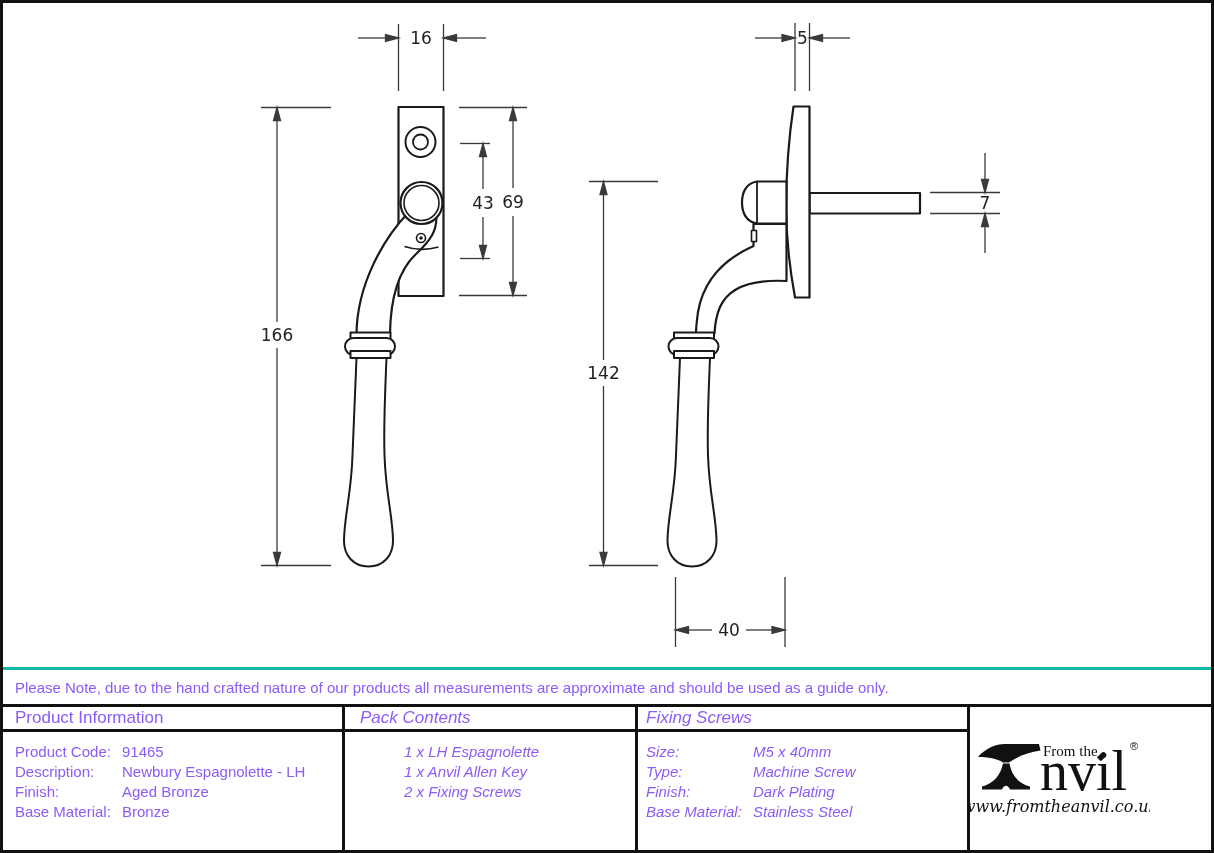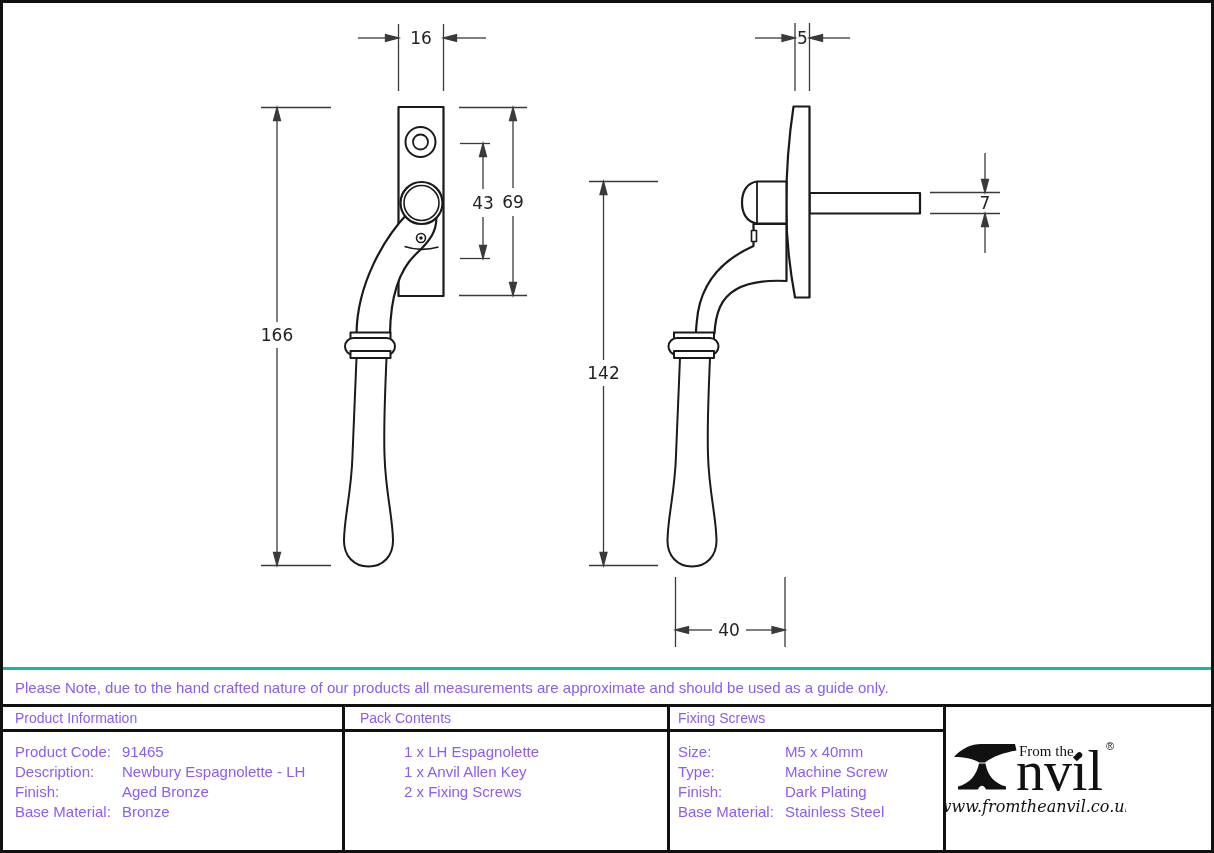--- a/index.html
+++ b/index.html
@@ -7,24 +7,24 @@
          font-family:"Liberation Sans","DejaVu Sans",sans-serif;color:#8b5cf6;overflow:hidden;}
   .frame{position:absolute;inset:0;border:3px solid #111;pointer-events:none;z-index:5;}
   .drawing{position:absolute;left:0;top:0;}
   
   .bottom{position:absolute;left:3px;right:3px;bottom:3px;top:667px;border-top:3px solid #14b8a6;
           display:flex;flex-direction:column;}
   .note-bar{height:34px;border-bottom:3px solid #111;display:flex;align-items:center;
             padding-left:12px;font-size:15px;}
   .spec-table{flex:1;display:flex;min-height:0;}
   .col{box-sizing:border-box;border-right:3px solid #111;display:flex;flex-direction:column;}
-  .col1{width:342px;} .col2{width:325px;} .col3{width:276px;}
+  .col1{width:342px;} .col2{width:293px;font-style:italic;} .col3{width:332px;font-style:italic;}
   .logo-cell{flex:1;border-right:none;display:flex;justify-content:center;}
   .col-header{height:22px;border-bottom:3px solid #111;display:flex;align-items:center;
-              font-size:14px;}
+              font-size:17px;}
   .col1 .col-header,.col1 .col-body{padding-left:12px;}
   .col2 .col-header,.col2 .col-body{padding-left:15px;}
   .col3 .col-header,.col3 .col-body{padding-left:8px;}
   .col-body{padding-top:10px;font-size:15px;}
   .kv-row{display:flex;line-height:20px;}
   .kv-row .k{width:107px;flex:none;}
   .li-row{line-height:20px;margin-left:44px;}
   .dimtext{font-family:"DejaVu Sans","Liberation Sans",sans-serif;font-size:17px;fill:#222;}
   svg text{user-select:none;}
 </style>

